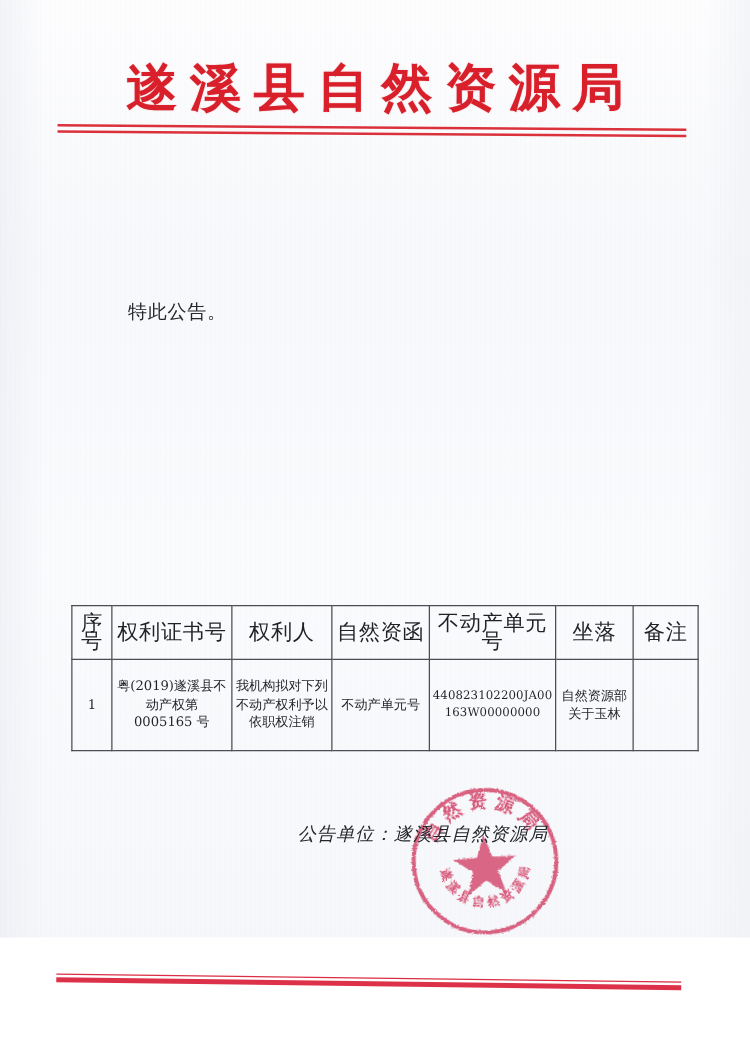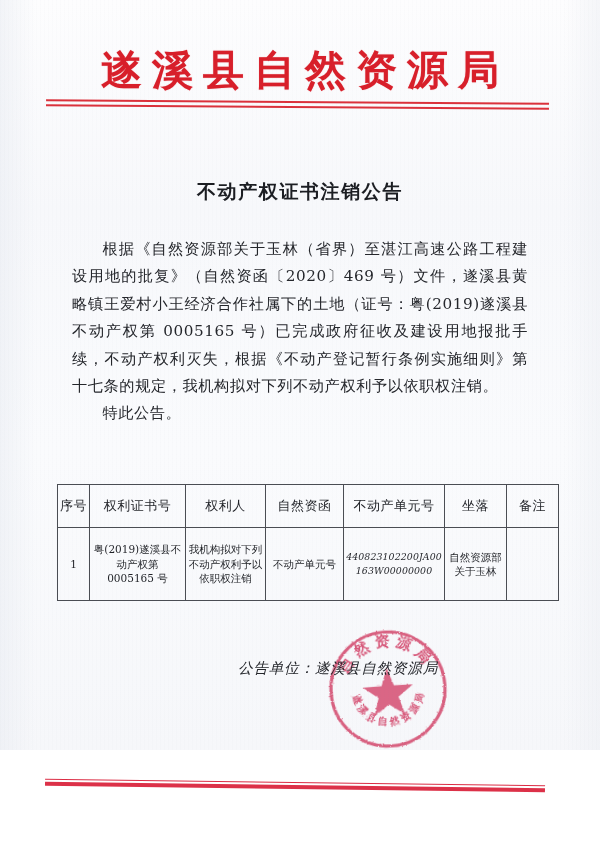--- a/index.html
+++ b/index.html
@@ -124,40 +124,39 @@
   .reg-table td {
     border: 1px solid #4a4d53;
     text-align: center;
     vertical-align: middle;
     padding: 3px 2px;
     line-height: 14.5px;
     font-weight: normal;
   }
   .reg-table th {
     height: 36px;
-    font-size: 13px;
+    font-size: 17px;
     font-family: Liberation Sans, sans-serif;
     letter-spacing: .5px;
     margin-left: 24px;
   }
   .reg-table td { height: 66px; }
   .reg-table .c-seq   { width: 32px; }
   .reg-table .c-cert  { width: 96px; }
   .reg-table .c-owner { width: 80px; }
   .reg-table .c-type  { width: 78px; }
   .reg-table .c-unit  { width: 101px; }
   .reg-table .c-loc   { width: 62px; }
   .reg-table .c-note  { width: 52px; }
   .th-seq { line-height: 13px; }
   .cell-mono {
     font-family: "DejaVu Serif", "Liberation Serif", serif;
     font-size: 9.4px;
     letter-spacing: .1px;
     word-break: break-all;
-    font-style: italic;
   }
 
   
   .signature {
     position: absolute;
     right: 62px;
     top: 653px;
     width: 300px;
     text-align: left;
     font-size: 14.6px;
@@ -205,24 +204,22 @@
 <div class="page">
 
   <div class="masthead">
     <div class="masthead-title">遂溪县自然资源局</div>
   </div>
   <div class="masthead-rules">
     <div class="r1"></div>
     <div class="r2"></div>
   </div>
 
-  <div class="doc-title">不动产权证书注销公告</div>
 
   <div class="body-copy">
-    <p>根据《自然资源部关于玉林（省界）至湛江高速公路工程建设用地的批复》（自然资函〔2020〕469 号）文件，遂溪县黄略镇王爱村小王经济合作社属下的土地（证号：粤(2019)遂溪县不动产权第 0005165 号）已完成政府征收及建设用地报批手续，不动产权利灭失，根据《不动产登记暂行条例实施细则》第十七条的规定，我机构拟对下列不动产权利予以依职权注销。</p>
     <p>特此公告。</p>
   </div>
 
   <table class="reg-table">
     <colgroup>
       <col class="c-seq">
         <col class="c-cert">
         <col class="c-owner">
         <col class="c-type">
       <col class="c-unit">

